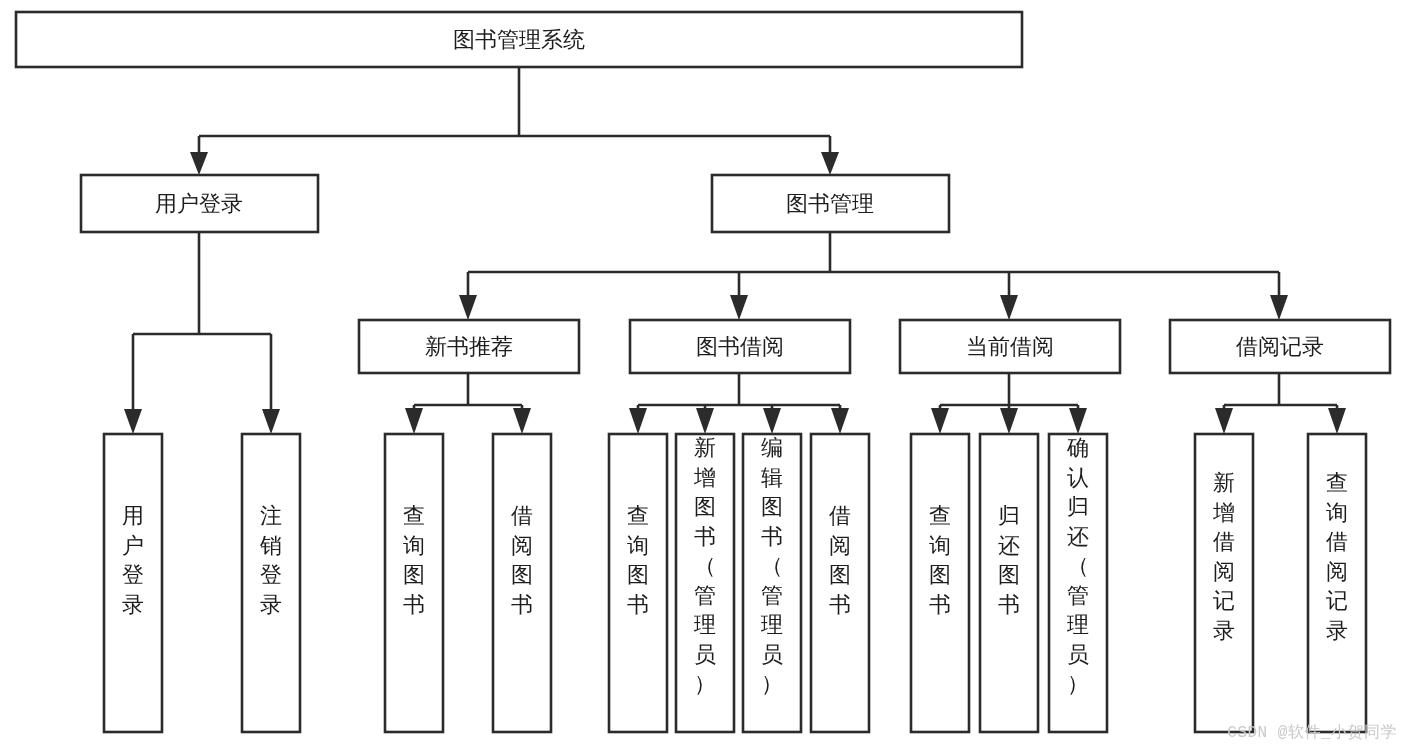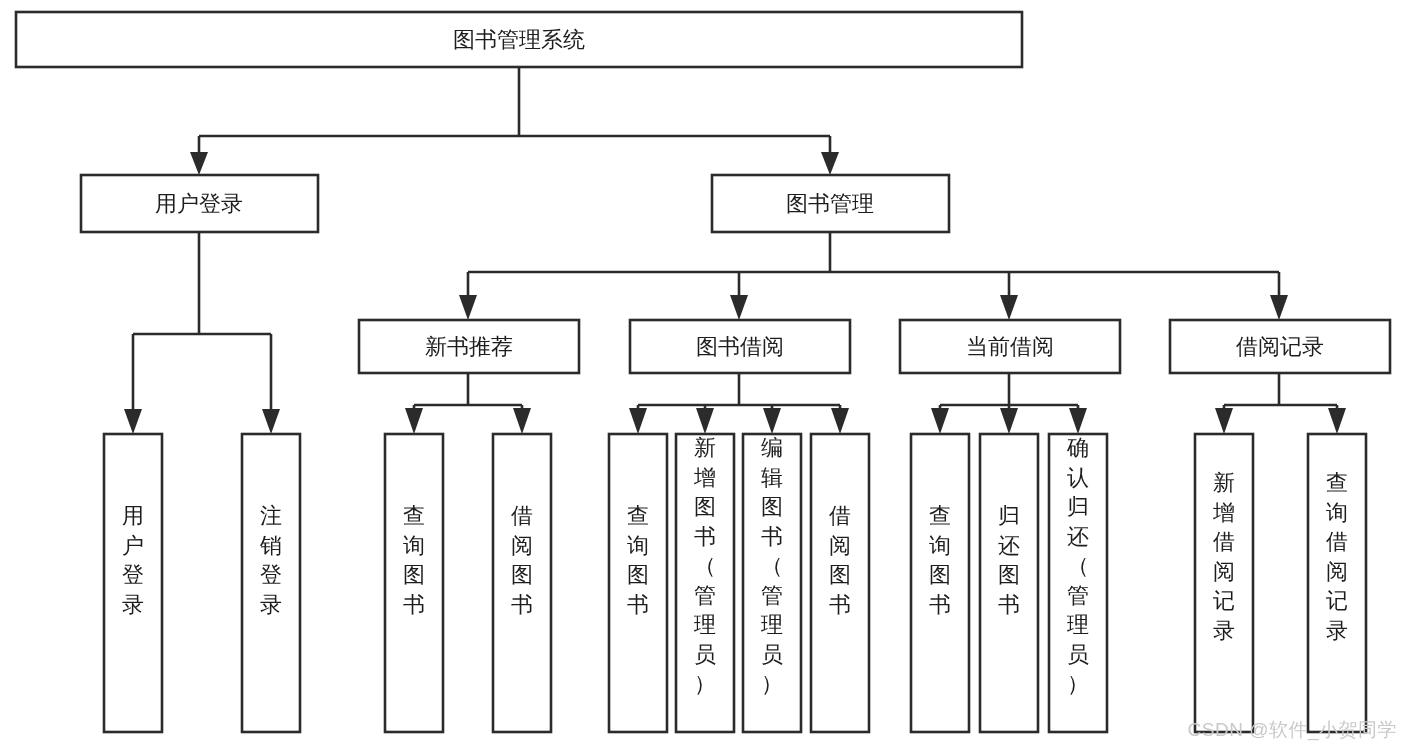--- a/index.html
+++ b/index.html
@@ -53,22 +53,22 @@
   .node-label-v {
     font-family: "Liberation Sans", "DejaVu Sans", sans-serif;
     font-size: 22px;
     fill: #1d1d1d;
     text-anchor: middle;
   }
   .watermark {
     position: absolute;
     right: 8px;
     bottom: 4px;
-    font-family: Liberation Sans, sans-serif;
-    font-size: 19px;
+    font-family: Liberation Mono, monospace;
+    font-size: 16px;
     color: #c9c9c9;
     letter-spacing: 0.5px;
     white-space: nowrap;
     user-select: none;
   }
 </style>
 </head>
 <body>
 
 <div id="diagram-root">

